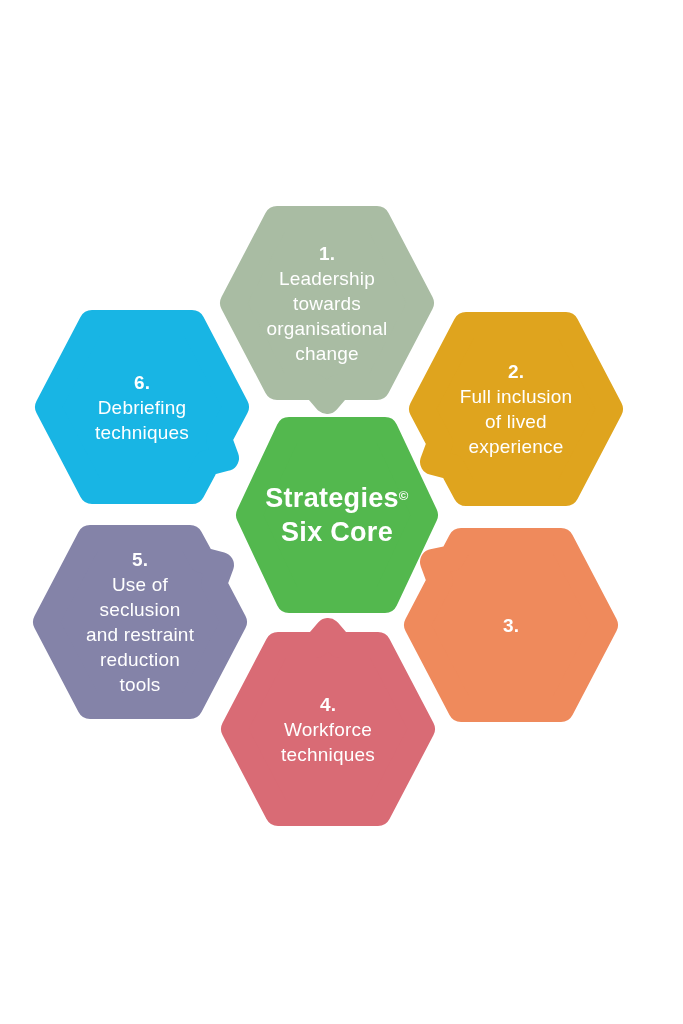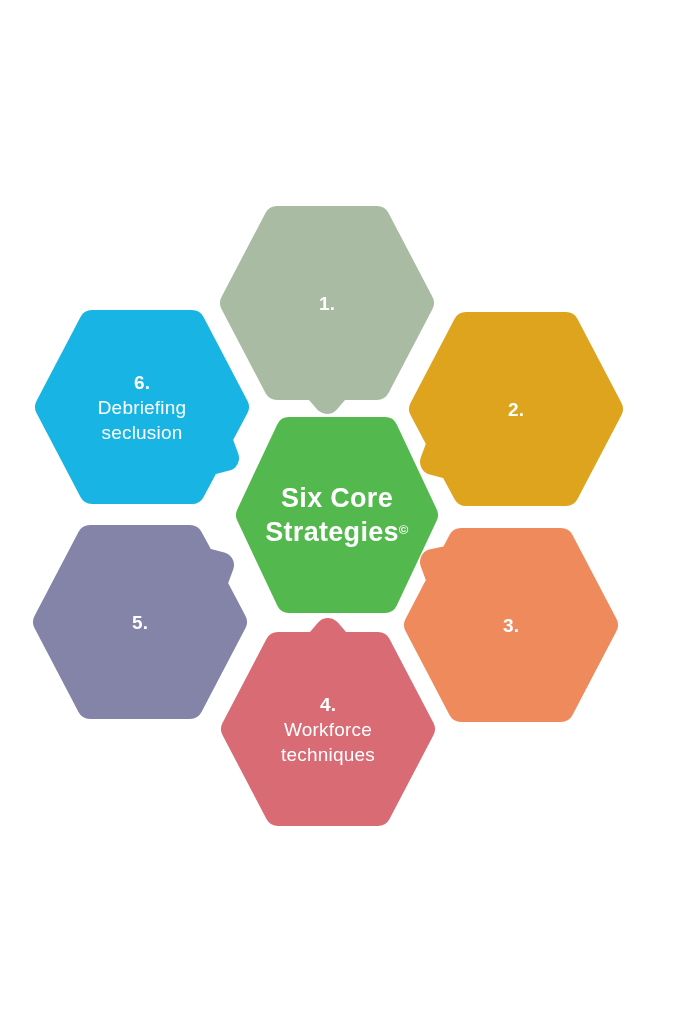--- a/index.html
+++ b/index.html
@@ -23,29 +23,36 @@
 <body>
 
 <div class="page">
 
   <div class="hex" style="left: 221px; top: 207px; width: 212px; height: 192px; color: rgb(169, 188, 163);">
     <svg viewBox="0 0 212 192">
       <polygon class="hex-shape" points="12,96 56,12 156,12 200,96 156,180 118,180 106,194 94,180 56,180"></polygon>
     </svg>
     <div class="hex-text">
       <div class="hex-number">1.</div>
+      <div class="hex-label">Leadership
+towards
+organisational
+change</div>
     </div>
   </div>
 
   <div class="hex" style="left: 410px; top: 313px; width: 212px; height: 192px; color: rgb(223, 164, 30);">
     <svg viewBox="0 0 212 192">
       <polygon class="hex-shape" points="12,96 56,12 156,12 200,96 156,180 56,180 42,154 23,149 30,130"></polygon>
     </svg>
     <div class="hex-text">
       <div class="hex-number">2.</div>
+      <div class="hex-label">Full inclusion
+of lived
+experience</div>
     </div>
   </div>
 
   <div class="hex" style="left: 405px; top: 529px; width: 212px; height: 192px; color: rgb(239, 138, 92);">
     <svg viewBox="0 0 212 192">
       <polygon class="hex-shape" points="12,96 35,52 28,33 47,29 56,12 156,12 200,96 156,180 56,180"></polygon>
     </svg>
     <div class="hex-text">
       <div class="hex-number">3.</div>
     </div>
@@ -61,37 +68,42 @@
 techniques</div>
     </div>
   </div>
 
   <div class="hex" style="left: 34px; top: 526px; width: 212px; height: 192px; color: rgb(132, 131, 168);">
     <svg viewBox="0 0 212 192">
       <polygon class="hex-shape" points="12,96 56,12 156,12 168,34 187,39 180,58 200,96 156,180 56,180"></polygon>
     </svg>
     <div class="hex-text">
       <div class="hex-number">5.</div>
+      <div class="hex-label">Use of
+seclusion
+and restraint
+reduction
+tools</div>
     </div>
   </div>
 
   <div class="hex" style="left: 36px; top: 311px; width: 212px; height: 192px; color: rgb(24, 181, 228);">
     <svg viewBox="0 0 212 192">
       <polygon class="hex-shape" points="12,96 56,12 156,12 200,96 183,128 190,147 171,152 156,180 56,180"></polygon>
     </svg>
     <div class="hex-text">
       <div class="hex-number">6.</div>
       <div class="hex-label">Debriefing
-seclusion</div>
+techniques</div>
     </div>
   </div>
 
   <div class="hex" style="left: 237px; top: 418px; width: 200px; height: 194px; color: rgb(83, 184, 78);">
     <svg viewBox="0 0 200 194">
       <polygon class="hex-shape" points="12,97 52,12 148,12 188,97 148,182 52,182"></polygon>
     </svg>
     <div class="hex-text center-text">
+      <div class="line"><span>Strategies</span><sup>©</sup></div>
       <div class="line">Six Core</div>
-      <div class="line"><span>Strategies</span><sup>©</sup></div>
     </div>
   </div>
 
 </div>
 
 </body></html>

